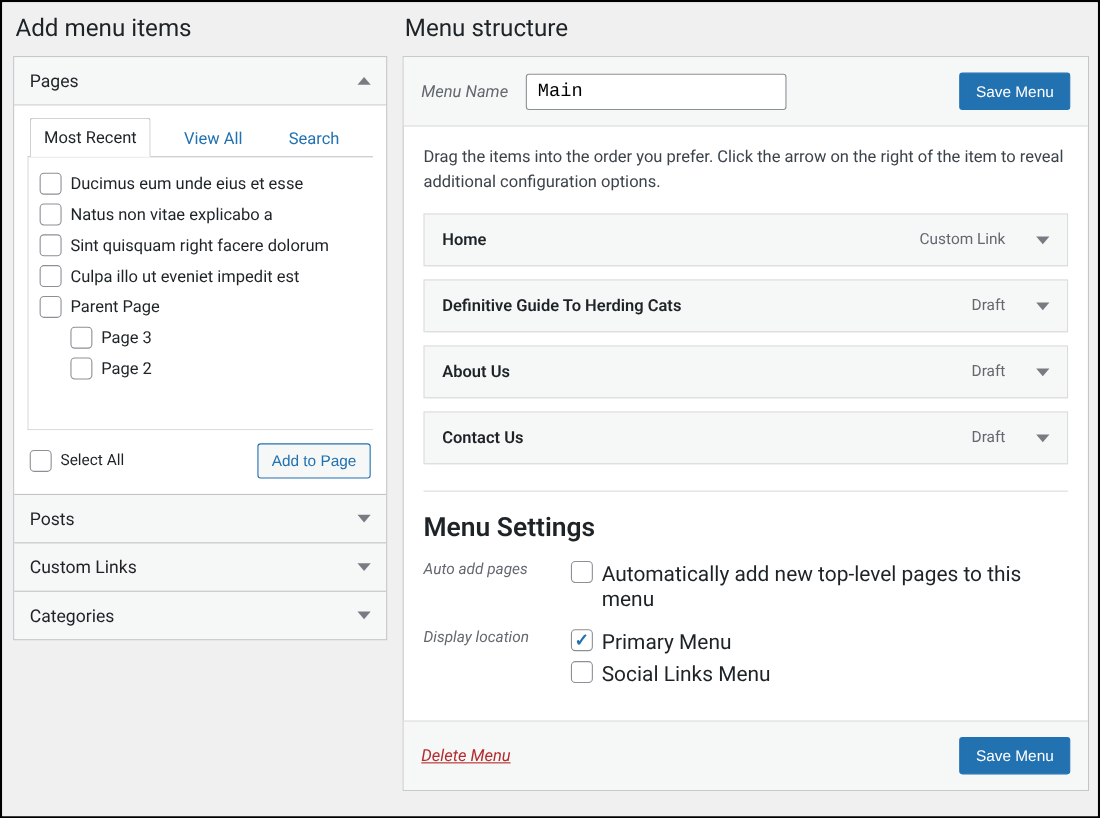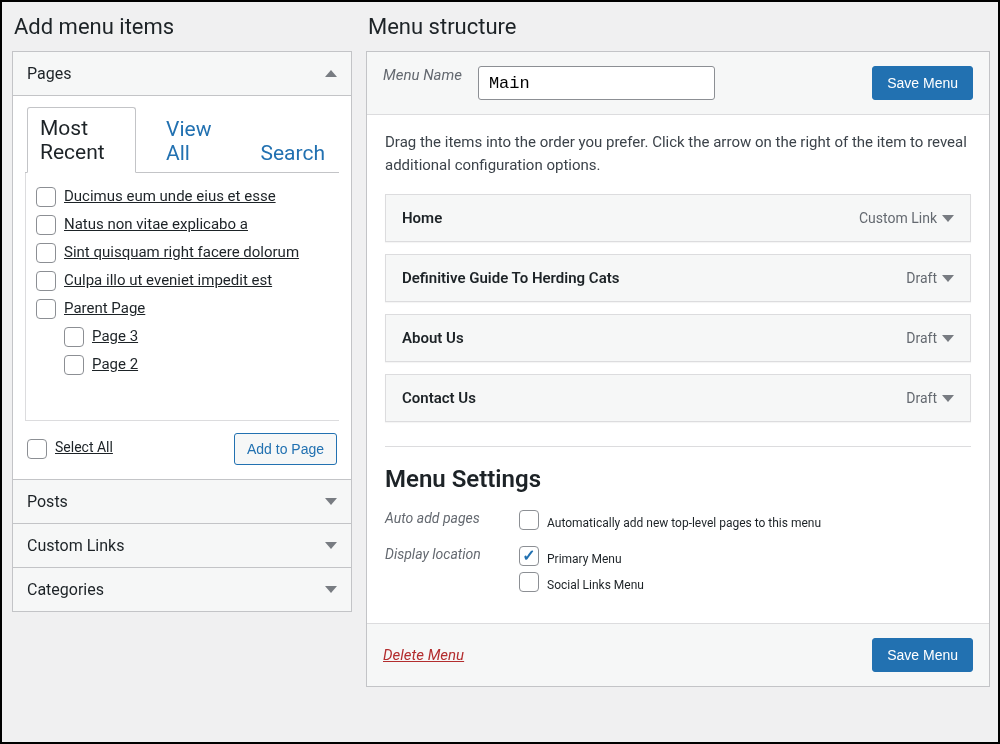--- a/index.html
+++ b/index.html
@@ -19,71 +19,71 @@
       padding: 12px 14px; font-size: 16px; background: #f6f7f7;
       border-top: 1px solid #c3c4c7; cursor: pointer;
     }
     .acc-header:first-child { border-top: none; }
     .acc-header.open { border-bottom: 1px solid #c3c4c7; }
     .arrow { width: 0; height: 0; }
     .arrow-down { border-left: 6px solid transparent; border-right: 6px solid transparent; border-top: 7px solid #787c82; }
     .arrow-up { border-left: 6px solid transparent; border-right: 6px solid transparent; border-bottom: 7px solid #787c82; }
     .acc-body { background: #fff; padding: 10px 12px 14px 12px; }
     .tabs { display: flex; gap: 18px; align-items: flex-end; border-bottom: 1px solid #c3c4c7; padding: 0 2px; }
-    .tab { padding: 8px 12px 8px 12px; color: #2271b1; cursor: pointer; font-size: 21px; position: relative; top: 1px; }
+    .tab { padding: 8px 12px 8px 12px; color: #2271b1; cursor: pointer; font-size: 15px; position: relative; top: 1px; }
     .tab.active {
       color: #1d2327; border: 1px solid #c3c4c7; border-bottom: 1px solid #fff;
       border-radius: 3px 3px 0 0; background: #fff;
     }
     .checklist {
       border: 1px solid #dcdcde; border-top: none; border-right: none;
       height: 248px; overflow-y: scroll; padding: 10px 6px 6px 10px; font-size: 15px;
     }
-    .check-row { display: flex; gap: 8px; padding: 4px 0; text-decoration: underline; }
+    .check-row { display: flex; align-items: center; gap: 8px; padding: 4px 0; }
     .check-row.indented { padding-left: 28px; }
     .cb {
       width: 20px; height: 20px; border: 1px solid #8c8f94; border-radius: 4px;
       background: #fff; flex-shrink: 0; display: inline-flex; align-items: center; justify-content: center;
     }
     .cb.checked::after { content: "✓"; color: #2271b1; font-size: 16px; font-weight: bold; line-height: 1; }
     .acc-footer { display: flex; justify-content: space-between; align-items: center; margin-top: 10px; padding: 2px 2px 0 2px; }
     .btn-secondary {
       border: 1px solid #2271b1; color: #2271b1; background: #f6f7f7;
       padding: 7px 12px; border-radius: 3px; font-size: 14px; cursor: pointer;
     }
     
     .menu-panel { border: 1px solid #c3c4c7; background: #fff; }
     .menu-header {
       background: #f6f7f7; border-bottom: 1px solid #dcdcde;
-      padding: 14px 16px; display: flex; gap: 16px;
+      padding: 14px 16px; display: flex; align-items: center; gap: 16px;
     }
     .menu-name-label { font-style: italic; color: #646970; font-size: 15px; }
     .menu-name-input {
       flex: 1; max-width: 340px; padding: 6px 10px; font-size: 17px;
       border: 1px solid #8c8f94; border-radius: 3px; background: #fff; font-family: Liberation Mono, monospace;
     }
     .btn-primary {
       background: #2271b1; color: #fff; border: 1px solid #2271b1;
       padding: 8px 14px; border-radius: 3px; font-size: 14px; cursor: pointer;
     }
     .menu-body { padding: 16px 18px 18px 18px; }
     .instructions { font-size: 15px; color: #3c434a; margin-bottom: 18px; line-height: 1.5; }
     .menu-item {
       border: 1px solid #dcdcde; background: #f6f7f7; margin-bottom: 12px;
       display: flex; justify-content: space-between; align-items: center;
       padding: 14px 16px; box-shadow: 0 1px 1px rgba(0,0,0,.04); cursor: move;
     }
     .menu-item .title { font-weight: 600; font-size: 15px; }
-    .menu-item .meta { display: flex; align-items: center; gap: 5px; color: #646970; font-size: 14px; }
+    .menu-item .meta { display: flex; align-items: center; gap: 28px; color: #646970; font-size: 14px; }
     .divider { border: none; border-top: 1px solid #dcdcde; margin: 24px 0 18px 0; }
     .settings-title { font-size: 24px; font-weight: 600; margin-bottom: 14px; }
     .setting-row { display: flex; align-items: flex-start; gap: 24px; margin-bottom: 10px; }
     .setting-label { width: 110px; font-style: italic; color: #646970; font-size: 14px; padding-top: 2px; line-height: 1.3; }
     .setting-opts { flex: 1; }
-    .opt { display: flex; align-items: flex-end; gap: 8px; font-size: 12px; padding: 3px 0; }
+    .opt { display: flex; align-items: flex-start; gap: 8px; font-size: 19px; padding: 3px 0; }
     .menu-footer {
       border-top: 1px solid #dcdcde; background: #f6f7f7;
       padding: 14px 16px; display: flex; justify-content: space-between; align-items: center;
     }
     .delete-link { color: #b32d2e; text-decoration: underline; font-size: 15px; cursor: pointer; font-style: italic; }
     
     .checklist::-webkit-scrollbar { width: 16px; }
     .checklist::-webkit-scrollbar-track { background: #f0f0f1; }
     .checklist::-webkit-scrollbar-thumb { background: #c3c4c7; }
   </style>

